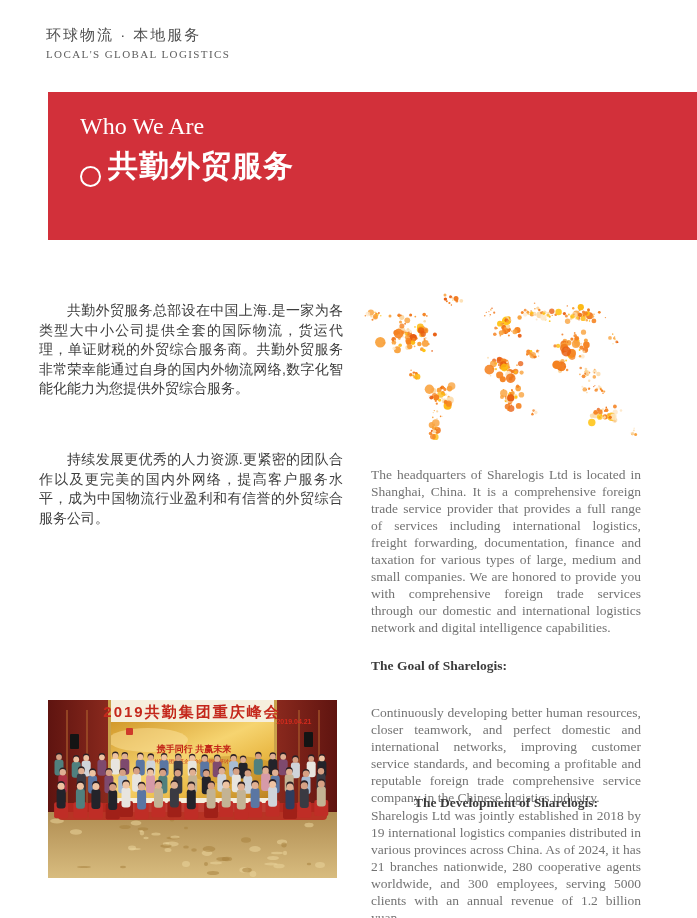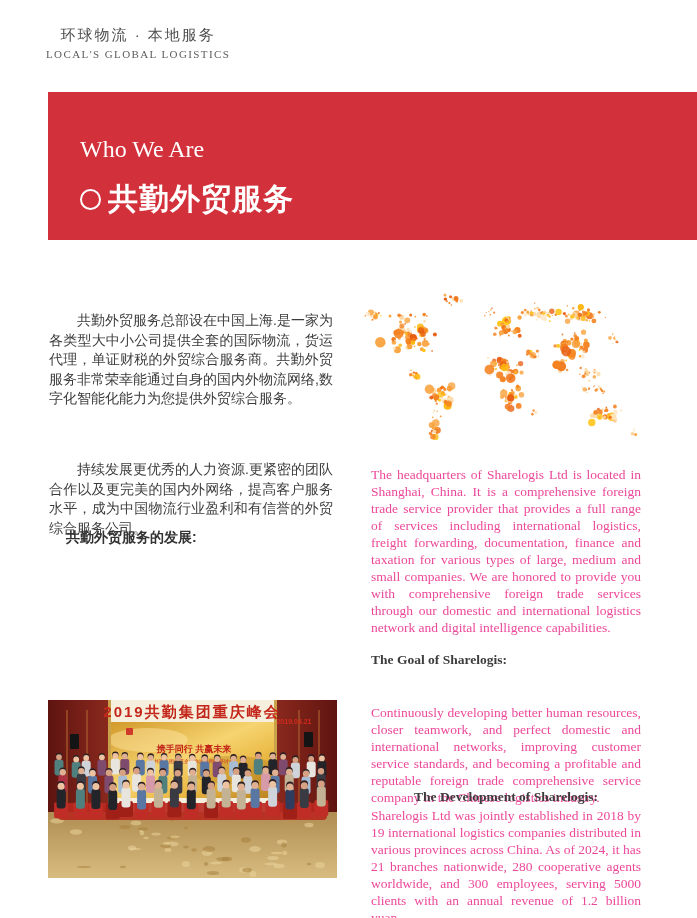--- a/index.html
+++ b/index.html
@@ -1,40 +1,40 @@
 <!DOCTYPE html>
 <html><head>
 <meta charset="utf-8">
 <style>
   html,body{margin:0;padding:0;background:#ffffff;}
   .page{position:relative;width:697px;height:918px;background:#ffffff;overflow:hidden;
         font-family:"Liberation Sans",sans-serif;}
   
   .hdr{position:absolute;left:46px;top:26px;}
-  .hdr-cn{font-size:15px;letter-spacing:2px;color:#4f4f4f;text-align:center;}
+  .hdr-cn{font-size:15px;letter-spacing:2px;color:#4f4f4f;}
   .hdr-en{font-family:"Liberation Serif",serif;font-size:11px;letter-spacing:1.4px;color:#5d5d5d;margin-top:3px;}
   
   .banner{position:absolute;left:48px;top:92px;width:649px;height:148px;background:#d2303a;
-          color:#fff;box-sizing:border-box;padding:44px 0 0 32px;}
+          color:#fff;box-sizing:border-box;padding:21px 0 0 32px;}
   .banner-eyebrow{font-family:"Liberation Serif",serif;font-size:24px;line-height:1.1;}
-  .banner-title-row{display:flex;align-items:center;margin-top:17px;}
+  .banner-title-row{display:flex;align-items:flex-end;margin-top:7px;}
   .ring{width:17px;height:17px;border:2.5px solid #fff;border-radius:50%;display:inline-block;margin-right:7px;}
   .banner-title{font-size:30px;font-weight:bold;letter-spacing:1px;}
   
   .lcol{position:absolute;left:38px;width:306px;color:#3d3d3d;font-size:14px;line-height:19.5px;
         text-align:justify;}
-  .lcol p{margin:11px;text-indent:2em;}
+  .lcol p{margin:1px;text-indent:2em;}
   .lhead{position:absolute;left:38px;font-size:14px;font-weight:bold;color:#333;text-indent:2em;width:306px;}
   .p1{top:300px;} .g-txt{top:449px;} .d-txt{top:550px;}
   .g-head{top:428px;} .d-head{top:529px;}
   
-  .rcol{position:absolute;left:371px;width:270px;color:#ec4899;
+  .rcol{position:absolute;left:371px;width:270px;color:#737373;
         font-family:"Liberation Serif",serif;font-size:13.5px;line-height:17px;text-align:justify;}
   .rhead{position:absolute;left:371px;width:270px;color:#3c3c3c;font-family:"Liberation Serif",serif;
-         font-size:13.5px;font-weight:bold;}
+         font-size:13.5px;font-weight:bold;margin-top:6px;}
   .r1{top:466px;} .rg-head{top:652px;} .rg-txt{top:704px;} .rd-head{top:789px;text-align:center;} .rd-txt{top:807px;}
   
   .map{position:absolute;left:356px;top:286px;width:302px;height:170px;}
   
   .photo{position:absolute;left:48px;top:700px;width:289px;height:178px;}
   svg text{font-family:"Liberation Sans",sans-serif;}
 </style>
 </head>
 <body>
 
@@ -52,21 +52,20 @@
       <span class="banner-title">共勤外贸服务</span>
     </div>
   </div>
 
   <div class="lcol p1">
       <p>共勤外贸服务总部设在中国上海.是一家为各类型大中小公司提供全套的国际物流，货运代理，单证财税的外贸综合服务商。共勤外贸服务非常荣幸能通过自身的国内外物流网络,数字化智能化能力为您提供外贸综合服务。</p>
     </div>
   <div class="lcol g-txt">
       <p>持续发展更优秀的人力资源.更紧密的团队合作以及更完美的国内外网络，提高客户服务水平，成为中国物流行业盈利和有信誉的外贸综合服务公司。</p>
     </div>
-  <div class="lhead d-head">共勤外贸服务的发展:</div>
 
   <svg class="map" viewBox="0 0 302 170">
     <g id="map-dots">
         <circle cx="16.5" cy="33.7" r="1.0" fill="#f58220" opacity="0.91"></circle>
         <circle cx="19.4" cy="30.9" r="1.5" fill="#f58220" opacity="0.88"></circle>
         <circle cx="19.0" cy="26.3" r="0.8" fill="#fdb913" opacity="0.76"></circle>
         <circle cx="9.3" cy="29.8" r="0.7" fill="#f58220" opacity="0.96"></circle>
         <circle cx="19.0" cy="28.4" r="0.6" fill="#f9a13b" opacity="0.90"></circle>
         <circle cx="14.9" cy="26.6" r="3.1" fill="#f9a13b" opacity="0.80"></circle>
         <circle cx="11.8" cy="28.1" r="2.4" fill="#fee9cc" opacity="0.77"></circle>

